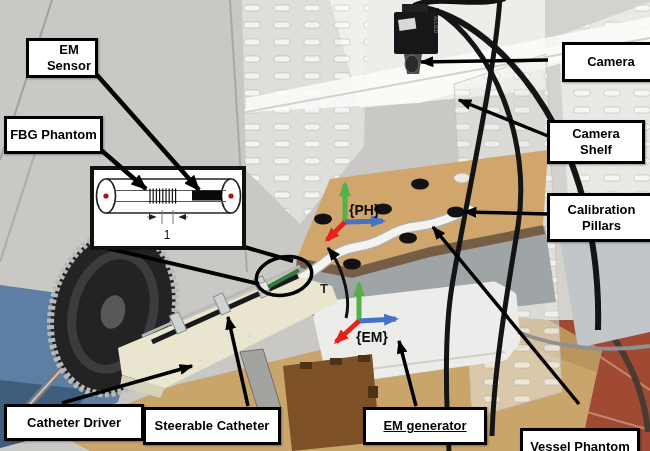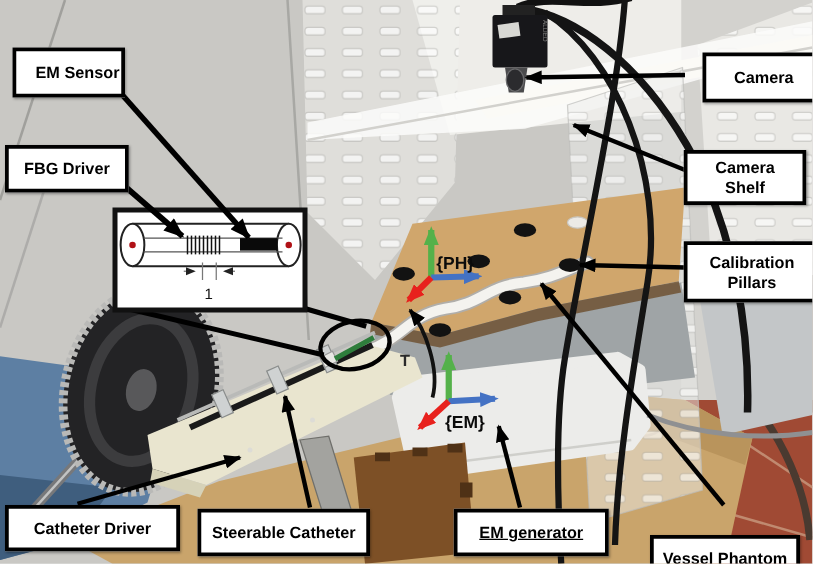--- a/index.html
+++ b/index.html
@@ -198,23 +198,23 @@
     <line x1="548" y1="60" x2="421" y2="62" stroke-width="3.5" marker-end="url(#ah)"></line>
     <line x1="548" y1="136" x2="459" y2="100" stroke-width="3.5" marker-end="url(#ah)"></line>
     <line x1="548" y1="214" x2="464" y2="212" stroke-width="3.5" marker-end="url(#ah)"></line>
     <line x1="579" y1="404" x2="433" y2="227" stroke-width="3.5" marker-end="url(#ah)"></line>
     <line x1="416" y1="406" x2="399" y2="341" stroke-width="3.5" marker-end="url(#ah)"></line>
     <line x1="248" y1="406" x2="228" y2="317" stroke-width="3.5" marker-end="url(#ah)"></line>
     <line x1="62" y1="403" x2="192" y2="366" stroke-width="3.5" marker-end="url(#ah)"></line>
   </g>
 </svg>
 
-<div class="callout-label" style="left:10px;top:38px;width:90px;height:40px;padding-left:14px;">EM Sensor</div>
-<div class="callout-label" style="left:4px;top:116px;width:99px;height:38px;">FBG Driver</div>
+<div class="callout-label" style="left:26px;top:38px;width:72px;height:40px;padding-left:14px;">EM Sensor</div>
+<div class="callout-label" style="left:4px;top:116px;width:99px;height:38px;">FBG Phantom</div>
 <div class="callout-label" style="left:547px;top:42px;width:98px;height:40px;margin-left:15px;">Camera</div>
 <div class="callout-label wrap2" style="left:547px;top:120px;width:98px;height:44px;">Camera Shelf</div>
 <div class="callout-label wrap2" style="left:547px;top:193px;width:109px;height:49px;">Calibration Pillars</div>
 <div class="callout-label" style="left:4px;top:404px;width:140px;height:37px;">Catheter Driver</div>
-<div class="callout-label" style="left:158px;top:407px;width:138px;height:38px;">Steerable Catheter</div>
+<div class="callout-label" style="left:143px;top:407px;width:138px;height:38px;">Steerable Catheter</div>
 <div class="callout-label" style="left:363px;top:407px;width:124px;height:38px;text-decoration:underline;">EM generator</div>
 <div class="callout-label" style="left:520px;top:428px;width:120px;height:38px;">Vessel Phantom</div>
 
 </div>
 
 </body></html>

